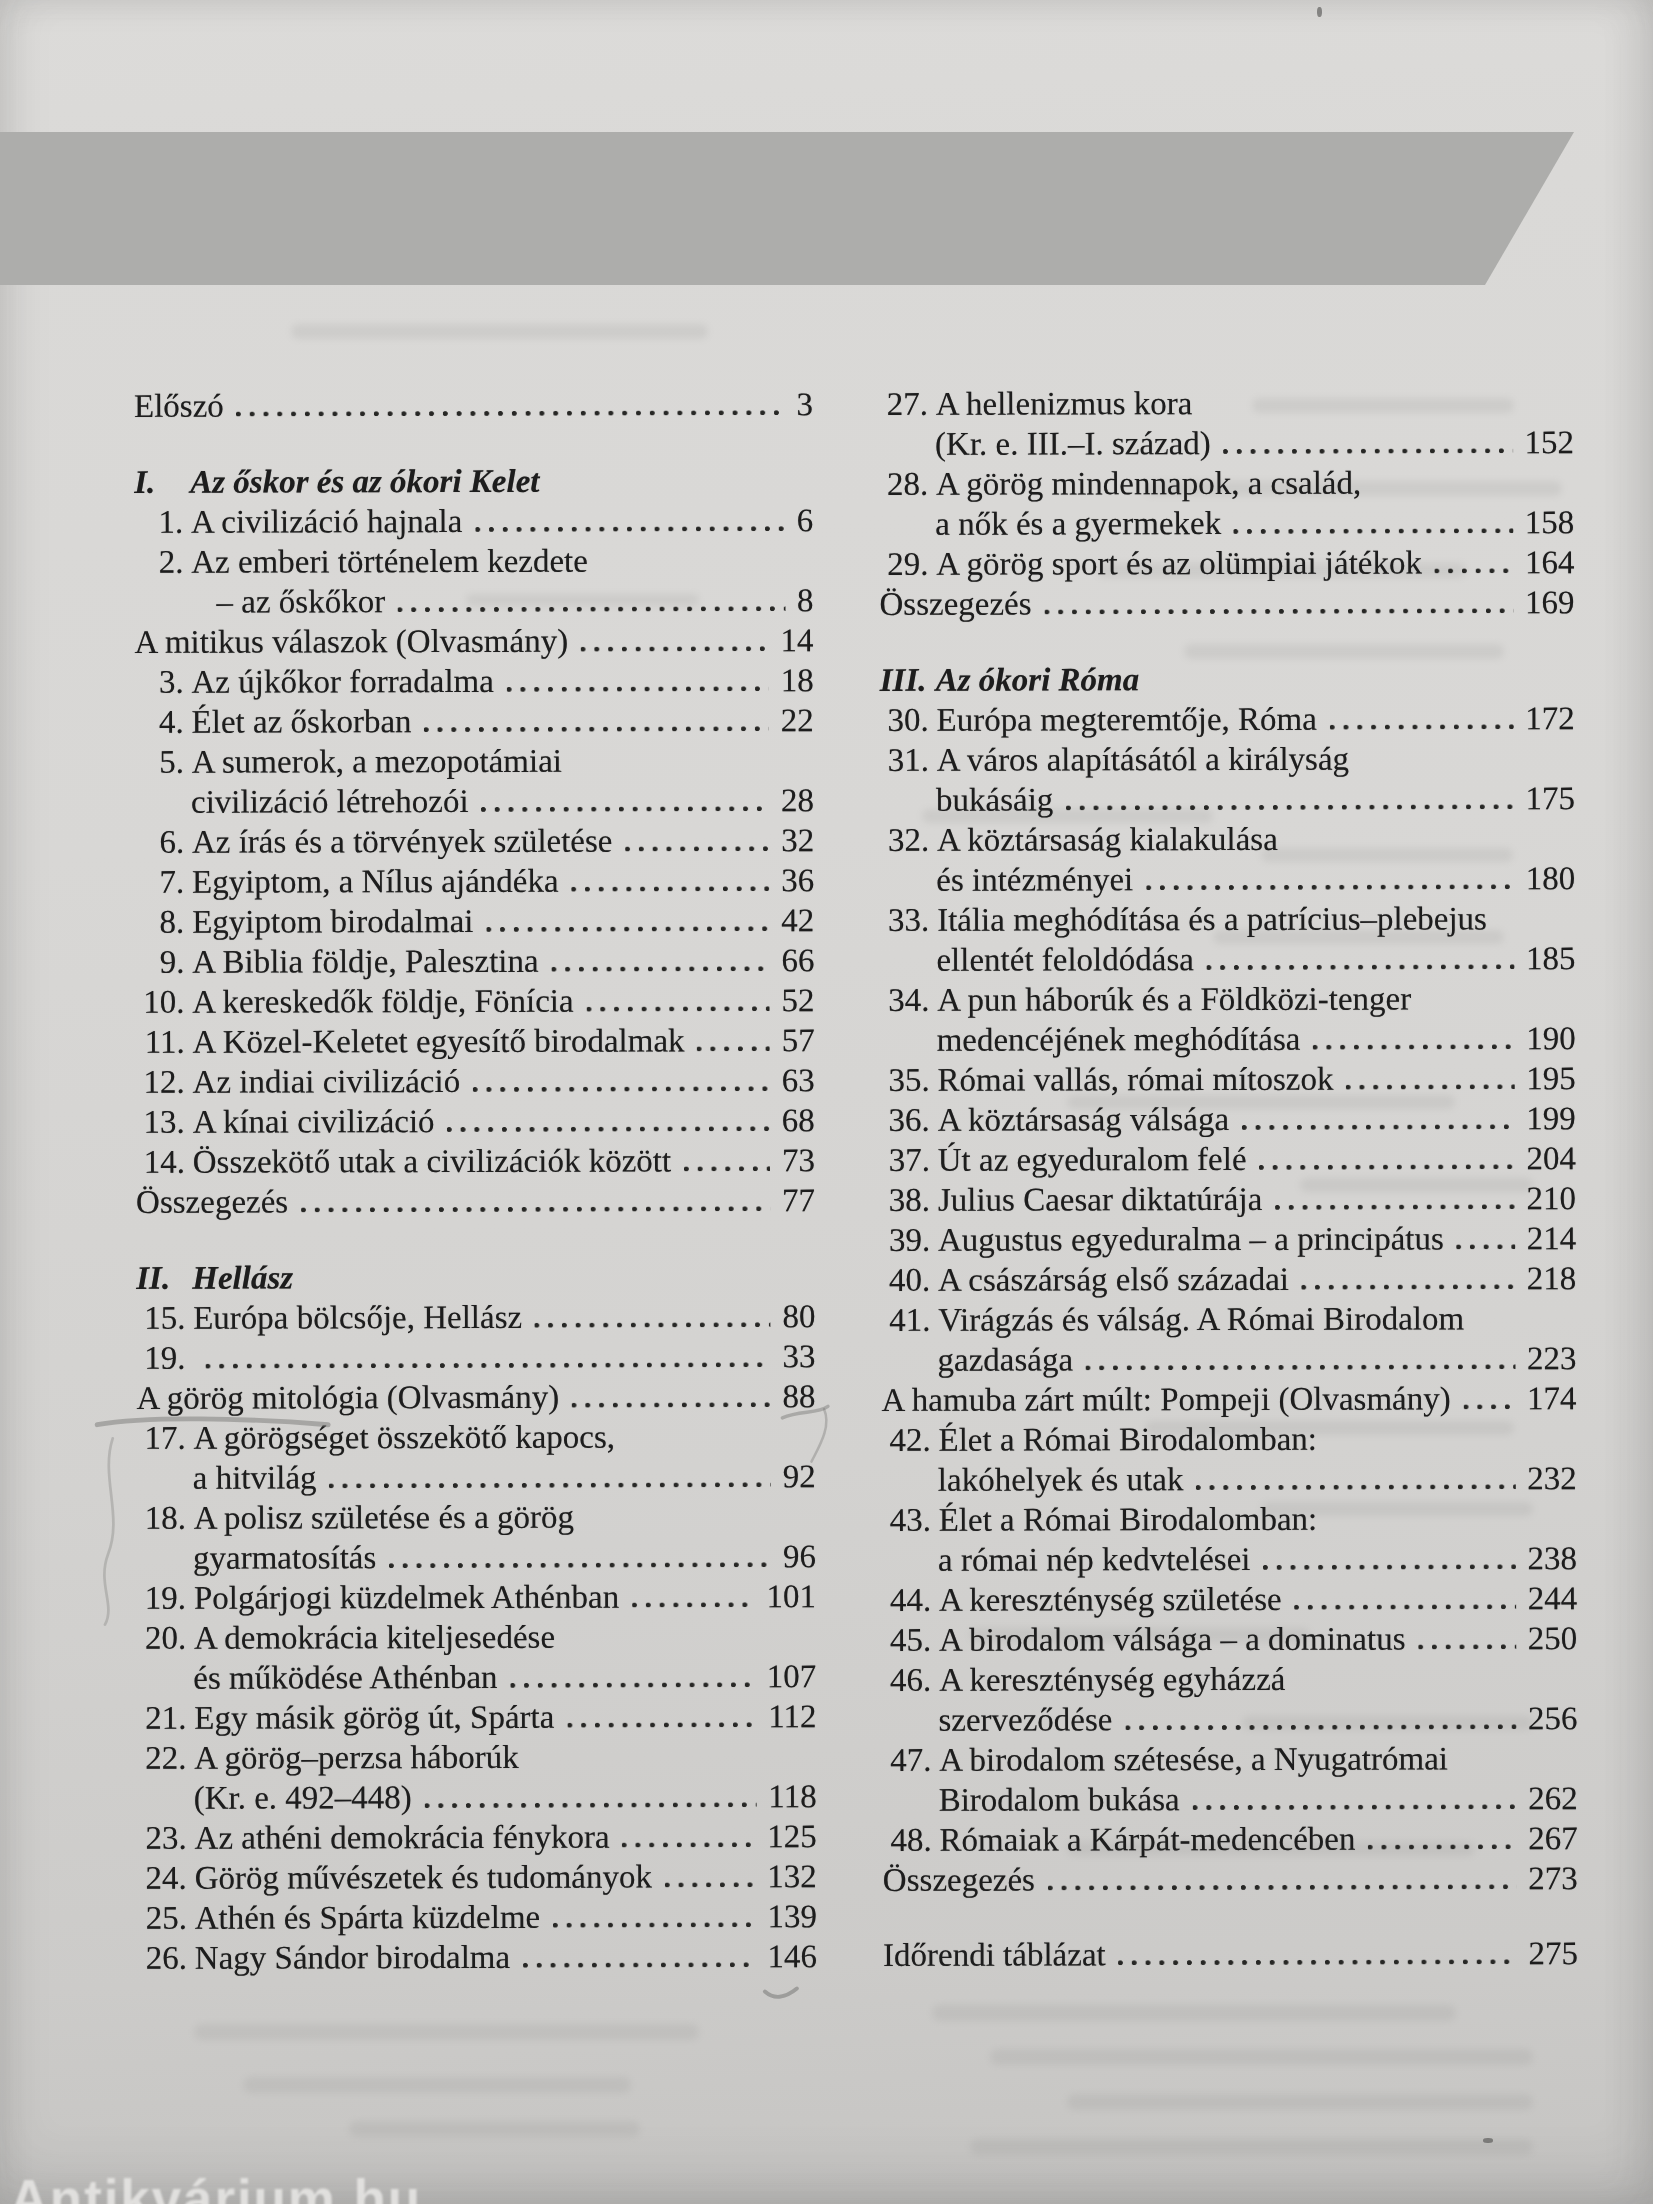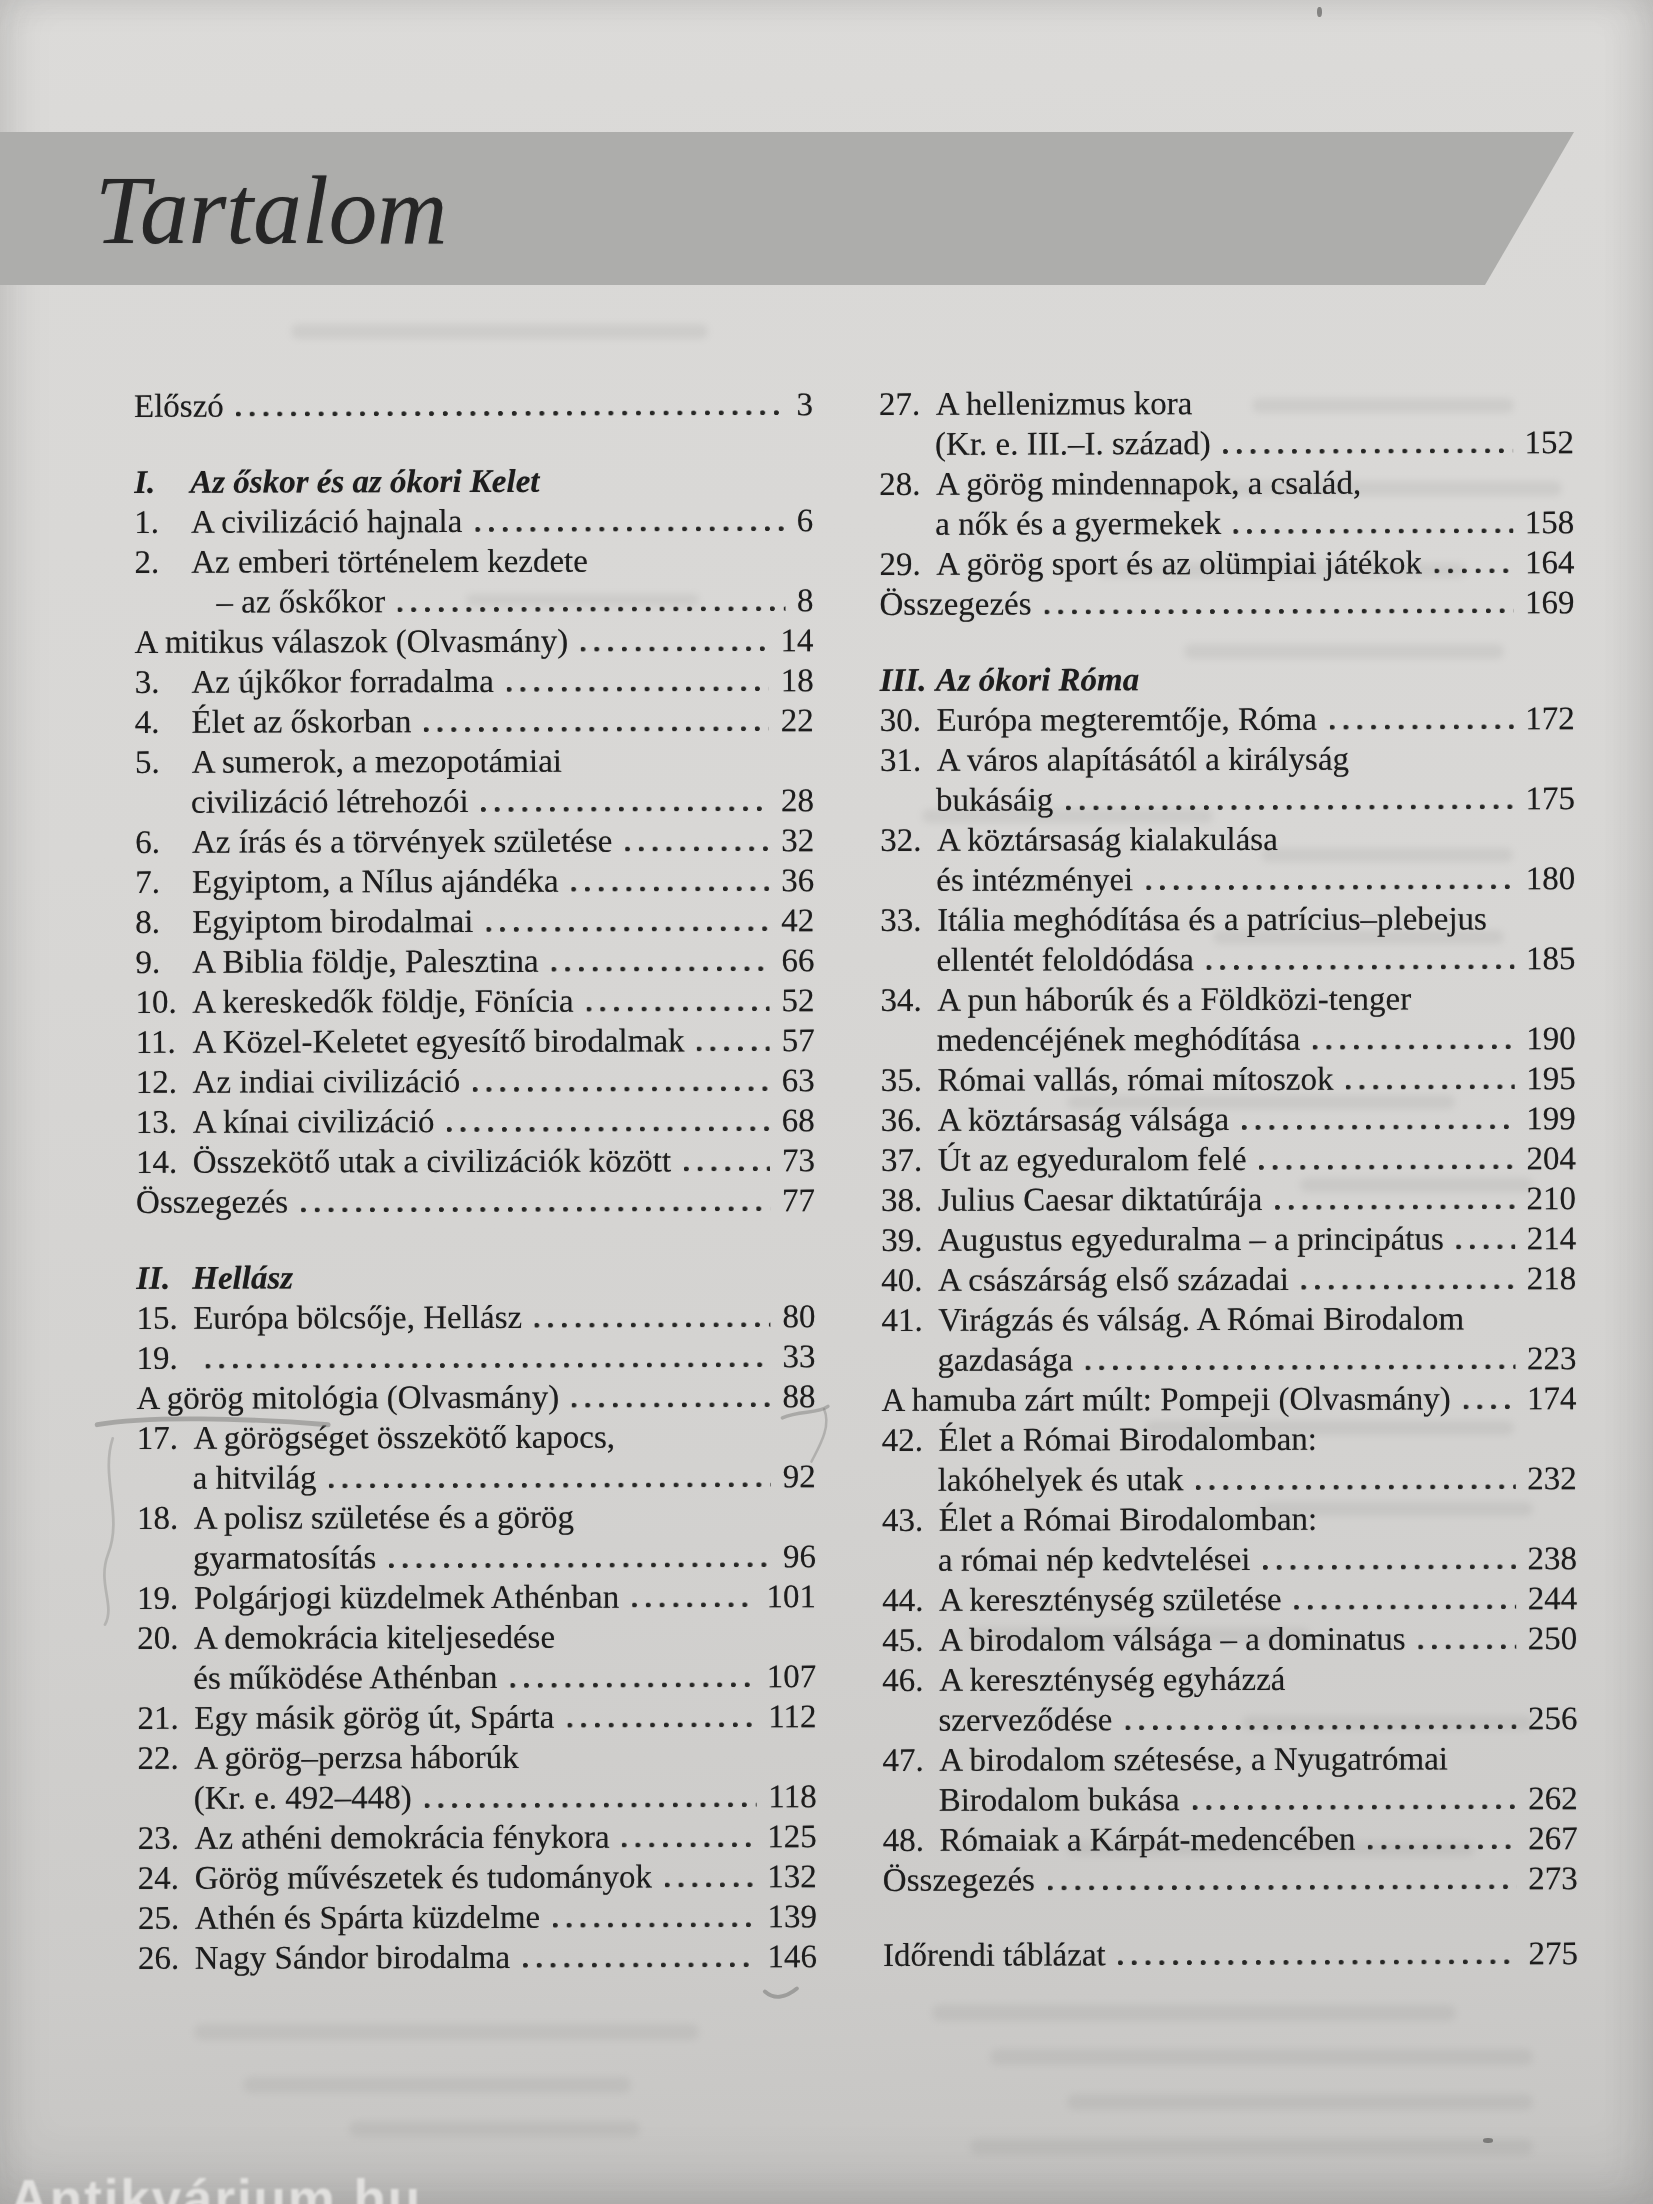--- a/index.html
+++ b/index.html
@@ -33,21 +33,21 @@
     display:flex;gap:66px;
     transform:rotate(-0.15deg);
   }
   .col{width:679px;flex:none;}
   .col.right{width:695px;}
   .row{
     display:flex;align-items:baseline;
     font-size:33px;line-height:40px;color:#1d1d1d;
     text-shadow:0 0 0.7px rgba(25,25,25,.5);
   }
-  .num{flex:none;width:49px;text-align:left;padding-right:7.8px;}
+  .num{flex:none;width:49px;text-align:right;padding-right:7.8px;}
   .cont{margin-left:56px;}
   .title{flex:none;}
   .leader{
     flex:1;align-self:baseline;height:4.9px;margin:0 11.6px 0 12.6px;
     background-image:radial-gradient(circle at 2.3px 2.5px,#272725 2.1px,rgba(0,0,0,0) 2.9px);
     background-size:13.8px 5.8px;background-repeat:repeat-x;
   }
   .page-num{flex:none;text-align:right;}
   .section{font-weight:bold;font-style:italic;margin-top:36px;}
   .section .roman{flex:none;min-width:56px;}
@@ -62,21 +62,20 @@
     font-weight:bold;font-size:53px;letter-spacing:1.9px;
     color:#e6e5e3;opacity:.9;filter:blur(1.3px);
   }
 </style>
 </head>
 <body>
 
 <div class="page">
 
   <div class="band"></div>
-  <h1 class="band-title">Tartalom</h1>
 
   <div id="bleed">
       <div class="smudge" style="left: 291px; top: 324px; width: 417px; height: 14.6px;"></div>
       <div class="smudge" style="left: 1252px; top: 398px; width: 262px; height: 14.6px;"></div>
       <div class="smudge" style="left: 1145px; top: 481px; width: 417px; height: 14.6px;"></div>
       <div class="smudge" style="left: 1097px; top: 563px; width: 369px; height: 14.6px;"></div>
       <div class="smudge" style="left: 1184px; top: 644px; width: 320px; height: 14.6px;"></div>
       <div class="smudge" style="left: 922px; top: 809px; width: 291px; height: 13.6px;"></div>
       <div class="smudge" style="left: 1261px; top: 848px; width: 252px; height: 13.6px;"></div>
       <div class="smudge" style="left: 1213px; top: 930px; width: 291px; height: 13.6px;"></div>

